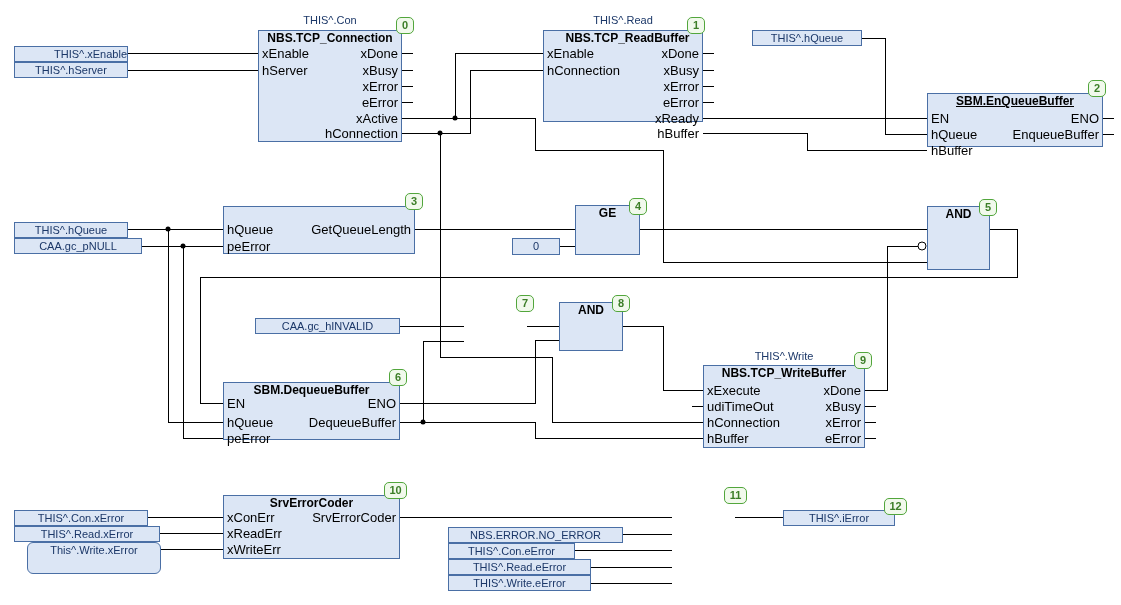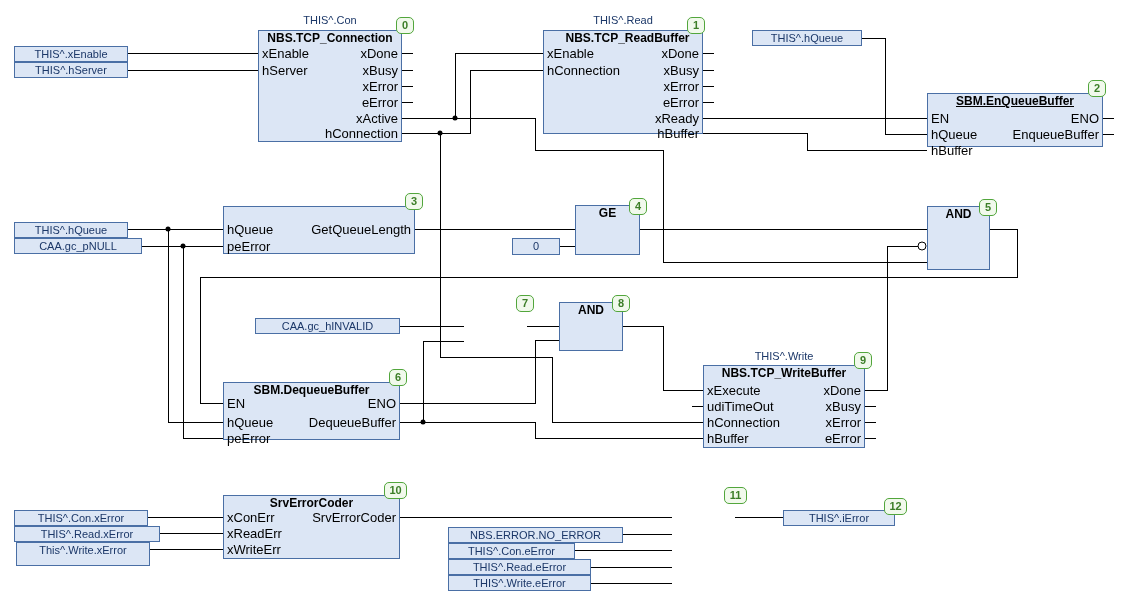--- a/index.html
+++ b/index.html
@@ -115,21 +115,21 @@
     <div class="pin out" style="top:16px;">xDone</div>
     <div class="pin out" style="top:33px;">xBusy</div>
     <div class="pin out" style="top:49px;">xError</div>
     <div class="pin out" style="top:65px;">eError</div>
     <div class="pin out" style="top:81px;">xActive</div>
     <div class="pin out" style="top:96px;">hConnection</div>
   </div>
   <div class="badge b1" style="left:396px;top:17px;">0</div>
 
   <div class="inst-label" style="left:543px;top:13px;width:160px;">THIS^.Read</div>
-  <div class="fb" style="left:543px;top:30px;width:160px;height:104px;padding-left:9px;">
+  <div class="fb" style="left:543px;top:30px;width:160px;height:92px;padding-left:9px;">
     <div class="fb-head">NBS.TCP_ReadBuffer</div>
     <div class="pin in" style="top:16px;">xEnable</div>
     <div class="pin in" style="top:33px;">hConnection</div>
     <div class="pin out" style="top:16px;">xDone</div>
     <div class="pin out" style="top:33px;">xBusy</div>
     <div class="pin out" style="top:49px;">xError</div>
     <div class="pin out" style="top:65px;">eError</div>
     <div class="pin out" style="top:81px;">xReady</div>
     <div class="pin out" style="top:96px;">hBuffer</div>
   </div>
@@ -197,30 +197,30 @@
     <div class="fb-head">SrvErrorCoder</div>
     <div class="pin in" style="top:15px;">xConErr</div>
     <div class="pin in" style="top:31px;">xReadErr</div>
     <div class="pin in" style="top:47px;">xWriteErr</div>
     <div class="pin out" style="top:15px;">SrvErrorCoder</div>
   </div>
   <div class="badge b2" style="left:384px;top:482px;">10</div>
 
   <div class="badge b2" style="left:724px;top:487px;">11</div>
 
-  <div class="op-box" style="left:14px;top:46px;width:114px;height:16px;">THIS^.xEnable</div>
+  <div class="op-box" style="left:14px;top:46px;width:114px;height:16px;text-align:right;">THIS^.xEnable</div>
   <div class="op-box" style="left:14px;top:62px;width:114px;height:16px;">THIS^.hServer</div>
   <div class="op-box" style="left:752px;top:30px;width:110px;height:16px;">THIS^.hQueue</div>
   <div class="op-box" style="left:14px;top:222px;width:114px;height:16px;">THIS^.hQueue</div>
   <div class="op-box" style="left:14px;top:238px;width:128px;height:16px;">CAA.gc_pNULL</div>
   <div class="op-box" style="left:512px;top:238px;width:48px;height:17px;">0</div>
   <div class="op-box" style="left:255px;top:318px;width:145px;height:16px;">CAA.gc_hINVALID</div>
   <div class="op-box" style="left:14px;top:510px;width:134px;height:16px;">THIS^.Con.xError</div>
   <div class="op-box" style="left:14px;top:526px;width:146px;height:16px;">THIS^.Read.xError</div>
-  <div class="op-box" style="left:16px;top:542px;width:134px;height:24px;">This^.Write.xError</div>
+  <div class="op-box" style="left:27px;top:542px;width:134px;height:32px;border-radius:6px;">This^.Write.xError</div>
   <div class="op-box" style="left:448px;top:527px;width:175px;height:16px;">NBS.ERROR.NO_ERROR</div>
   <div class="op-box" style="left:448px;top:543px;width:127px;height:16px;">THIS^.Con.eError</div>
   <div class="op-box" style="left:448px;top:559px;width:143px;height:16px;">THIS^.Read.eError</div>
   <div class="op-box" style="left:448px;top:575px;width:143px;height:16px;">THIS^.Write.eError</div>
   <div class="op-box" style="left:783px;top:510px;width:112px;height:16px;">THIS^.iError</div>
   <div class="badge b2" style="left:884px;top:498px;">12</div>
 
 </div>
 
 </body></html>

